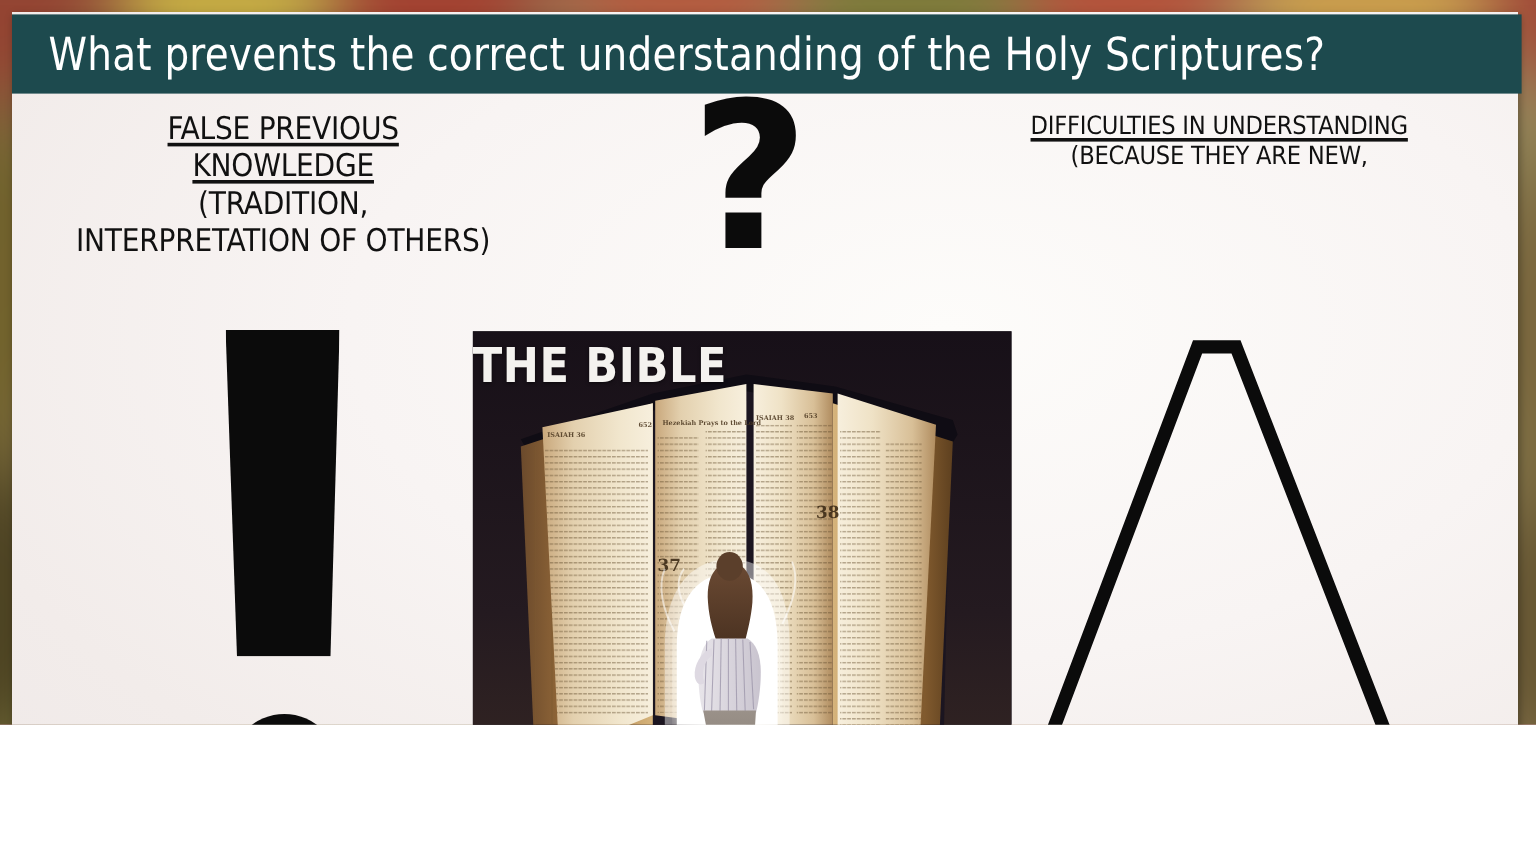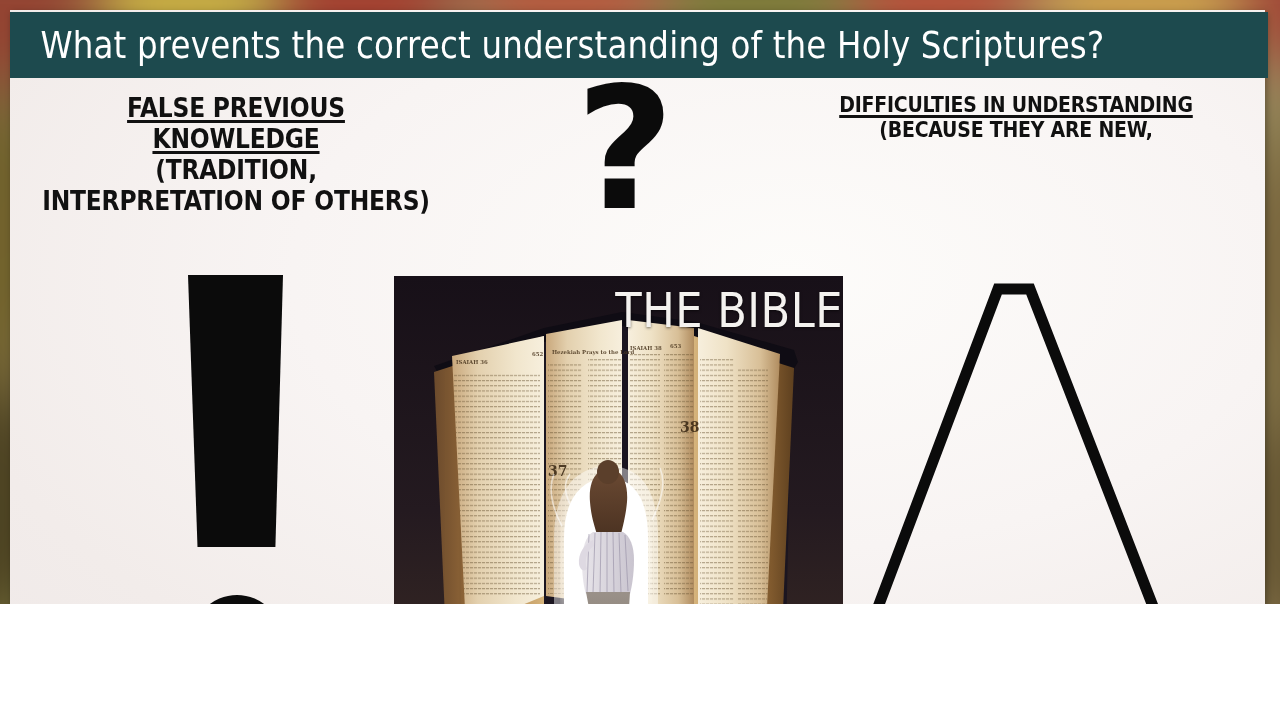--- a/index.html
+++ b/index.html
@@ -80,21 +80,21 @@
     transform: scaleX(0.95);
     transform-origin: left center;
   }
 
   
   .heading-col {
     position: absolute;
     text-align: center;
     color: #111111;
     font-family: "Liberation Sans Narrow", "DejaVu Sans Condensed", "Liberation Sans", sans-serif;
-    font-weight: bold;
+    font-weight: normal;
     font-size: 26px;
     line-height: 1.19;
     letter-spacing: -0.2px;
   }
   #heading-left  { left: 40px;  top: 93px; width: 392px; }
   #heading-right { left: 765px; top: 93px; width: 502px; }
   .heading-line { display: block; white-space: nowrap; }
   .heading-line.u {
     text-decoration: underline;
     text-decoration-thickness: 2.5px;
@@ -163,25 +163,25 @@
     height: 427px;
     overflow: hidden;
     background: #120d14;
   }
   #bible-photo svg { display: block; width: 100%; height: 100%; }
   #bible-caption {
     position: absolute;
     left: 0;
     top: 6px;
     width: 100%;
-    text-align: right;
+    text-align: left;
     color: #f4f2ef;
     font-family: "Liberation Sans Narrow", "DejaVu Sans Condensed", "Liberation Sans", sans-serif;
-    font-size: 48px;
-    font-weight: 400;
+    font-size: 40px;
+    font-weight: 700;
     letter-spacing: 0.5px;
     text-shadow: 0 1px 3px rgba(0,0,0,0.55);
   }
 </style>
 </head>
 <body>
 
 <div id="slide-root">
 
   <div id="bg-blur"></div>

